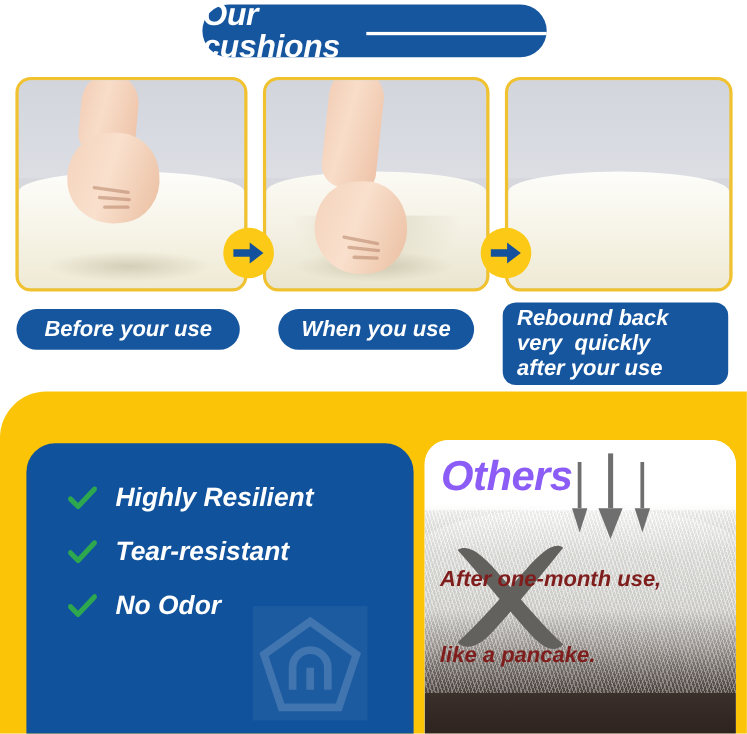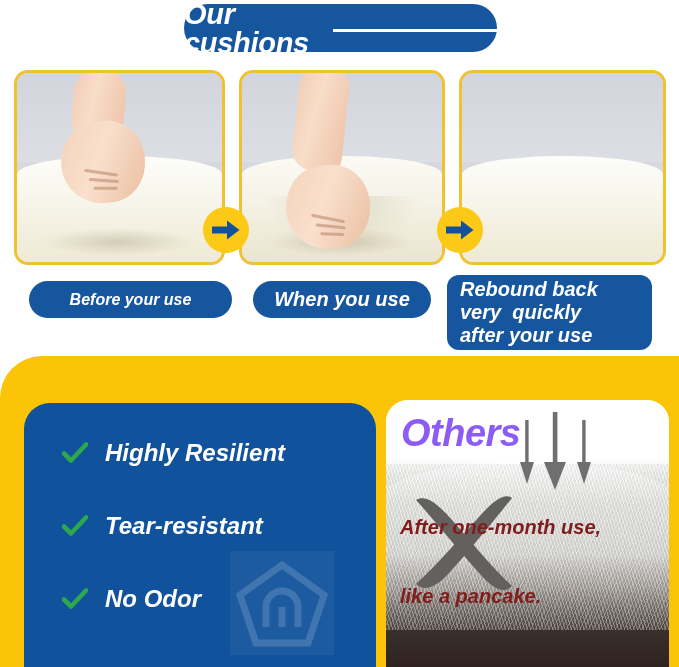--- a/index.html
+++ b/index.html
@@ -108,25 +108,25 @@
   .arrow-badge.a2 { left: 437px; }
 
   
   .cap {
     position: absolute;
     background: #15569f; color: #fff;
     font-style: italic; font-weight: bold;
     display: flex; align-items: center; justify-content: center;
     text-align: center;
   }
-  .cap-1 { left: 29px;  top: 281px; width: 203px; height: 37px;
-           border-radius: 19px; font-size: 16px; }
+  .cap-1 { left: 15px;  top: 281px; width: 203px; height: 37px;
+           border-radius: 19px; font-size: 20px; }
   .cap-2 { left: 253px; top: 281px; width: 178px; height: 37px;
            border-radius: 19px; font-size: 20px; text-align: right; }
-  .cap-3 { left: 447px; top: 275px; width: 205px; height: 75px;
+  .cap-3 { left: 457px; top: 275px; width: 205px; height: 75px;
            border-radius: 12px; font-size: 20px;
            flex-direction: column; align-items: flex-start;
            padding-left: 13px; box-sizing: border-box; line-height: 1.16; }
   .cap-3 span { display: block; white-space: pre; }
 
   
   .yellow-band {
     position: absolute; left: 0; top: 356px;
     width: 679px; height: 311px;
     background: #fbc407;
@@ -136,21 +136,21 @@
   
   .blue-card {
     position: absolute; left: 24px; top: 403px;
     width: 352px; height: 264px;
     background: #10529c;
     border-radius: 26px 26px 0 0;
     overflow: hidden;
   }
   .feature-list {
     position: absolute; left: 38px; top: 36px;
-    display: flex; flex-direction: column; gap: 45px;
+    display: flex; flex-direction: column; gap: 21px;
   }
   .feature-row { display: flex; align-items: center; gap: 17px; }
   .feature-label {
     color: #ffffff; font-size: 24px;
     font-weight: bold; font-style: italic; white-space: nowrap;
   }
   .watermark {
     position: absolute; left: 206px; top: 148px;
     width: 104px; height: 104px;
     background: rgba(255,255,255,.055);

